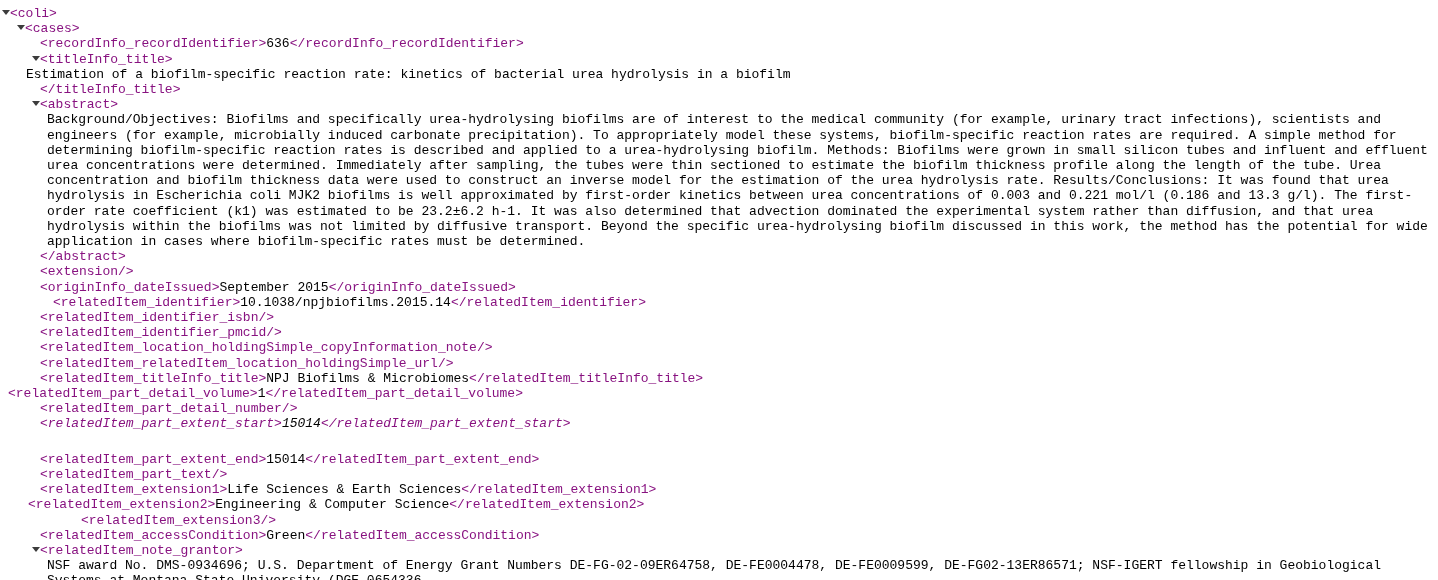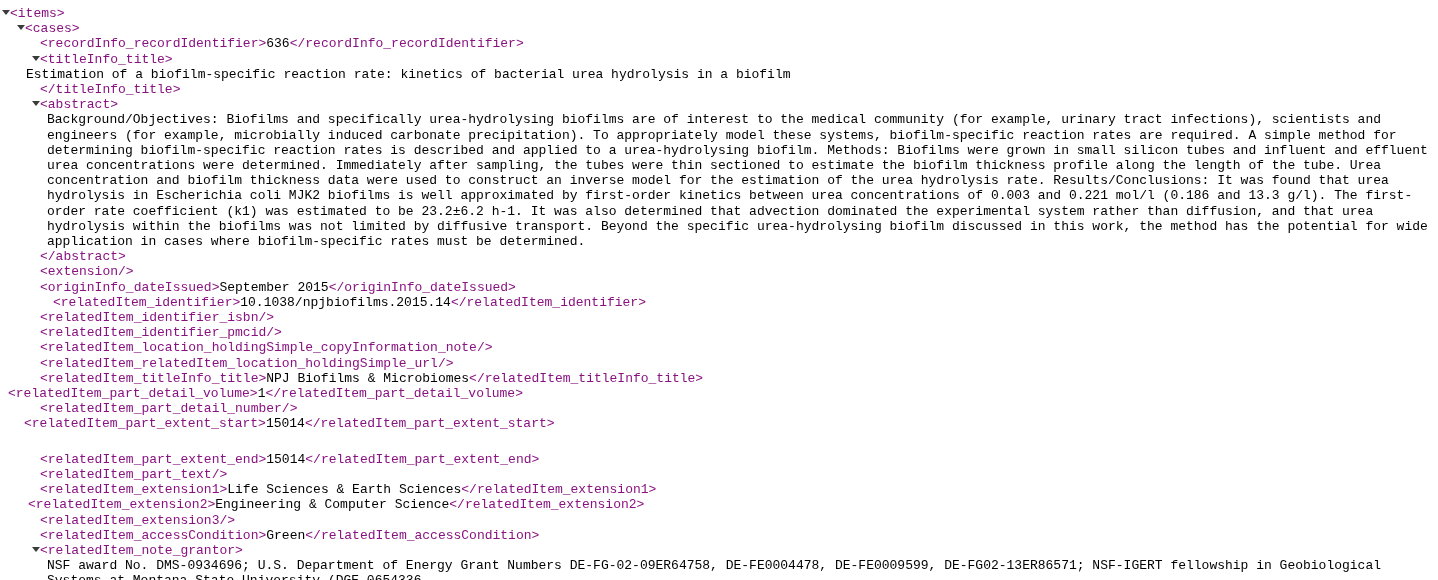--- a/index.html
+++ b/index.html
@@ -51,42 +51,42 @@
   .tag.self::before  { content: "<"; }
   .tag.self::after   { content: "/>"; }
   .val {
     color: var(--text-color, #000000);
   }
 </style>
 </head>
 <body style="background: rgb(255, 255, 255);">
 
 <div class="xml-viewer" id="xml-viewer">
-    <div class="line" style="padding-left: 2px;"><span class="arrow-slot has-arrow"></span><span class="tag open">items</span></div>
+    <div class="line" style="padding-left: 2px;"><span class="arrow-slot has-arrow"></span><span class="tag open">coli</span></div>
     <div class="line" style="padding-left: 17px;"><span class="arrow-slot has-arrow"></span><span class="tag open">cases</span></div>
     <div class="line" style="padding-left: 32px;"><span class="arrow-slot"></span><span class="tag open">recordInfo_recordIdentifier</span><span class="val">636</span><span class="tag close">recordInfo_recordIdentifier</span></div>
     <div class="line" style="padding-left: 32px;"><span class="arrow-slot has-arrow"></span><span class="tag open">titleInfo_title</span></div>
     <div class="line" style="padding-left: 26px;">Estimation of a biofilm-specific reaction rate: kinetics of bacterial urea hydrolysis in a biofilm</div>
     <div class="line" style="padding-left: 32px;"><span class="arrow-slot"></span><span class="tag close">titleInfo_title</span></div>
     <div class="line" style="padding-left: 32px;"><span class="arrow-slot has-arrow"></span><span class="tag open">abstract</span></div>
     <div class="line" style="padding-left: 47px;">Background/Objectives: Biofilms and specifically urea-hydrolysing biofilms are of interest to the medical community (for example, urinary tract infections), scientists and engineers (for example, microbially induced carbonate precipitation). To appropriately model these systems, biofilm-specific reaction rates are required. A simple method for determining biofilm-specific reaction rates is described and applied to a urea-hydrolysing biofilm. Methods: Biofilms were grown in small silicon tubes and influent and effluent urea concentrations were determined. Immediately after sampling, the tubes were thin sectioned to estimate the biofilm thickness profile along the length of the tube. Urea concentration and biofilm thickness data were used to construct an inverse model for the estimation of the urea hydrolysis rate. Results/Conclusions: It was found that urea hydrolysis in Escherichia coli MJK2 biofilms is well approximated by first-order kinetics between urea concentrations of 0.003 and 0.221 mol/l (0.186 and 13.3 g/l). The first-order rate coefficient (k1) was estimated to be 23.2±6.2 h-1. It was also determined that advection dominated the experimental system rather than diffusion, and that urea hydrolysis within the biofilms was not limited by diffusive transport. Beyond the specific urea-hydrolysing biofilm discussed in this work, the method has the potential for wide application in cases where biofilm-specific rates must be determined.</div>
     <div class="line" style="padding-left: 32px;"><span class="arrow-slot"></span><span class="tag close">abstract</span></div>
     <div class="line" style="padding-left: 32px;"><span class="arrow-slot"></span><span class="tag self">extension</span></div>
     <div class="line" style="padding-left: 32px;"><span class="arrow-slot"></span><span class="tag open">originInfo_dateIssued</span><span class="val">September 2015</span><span class="tag close">originInfo_dateIssued</span></div>
     <div class="line" style="padding-left: 32px; margin-left: 13px;"><span class="arrow-slot"></span><span class="tag open">relatedItem_identifier</span><span class="val">10.1038/npjbiofilms.2015.14</span><span class="tag close">relatedItem_identifier</span></div>
     <div class="line" style="padding-left: 32px;"><span class="arrow-slot"></span><span class="tag self">relatedItem_identifier_isbn</span></div>
     <div class="line" style="padding-left: 32px;"><span class="arrow-slot"></span><span class="tag self">relatedItem_identifier_pmcid</span></div>
     <div class="line" style="padding-left: 32px;"><span class="arrow-slot"></span><span class="tag self">relatedItem_location_holdingSimple_copyInformation_note</span></div>
     <div class="line" style="padding-left: 32px;"><span class="arrow-slot"></span><span class="tag self">relatedItem_relatedItem_location_holdingSimple_url</span></div>
     <div class="line" style="padding-left: 32px;"><span class="arrow-slot"></span><span class="tag open">relatedItem_titleInfo_title</span><span class="val">NPJ Biofilms &amp; Microbiomes</span><span class="tag close">relatedItem_titleInfo_title</span></div>
     <div class="line" style=""><span class="arrow-slot"></span><span class="tag open">relatedItem_part_detail_volume</span><span class="val">1</span><span class="tag close">relatedItem_part_detail_volume</span></div>
     <div class="line" style="padding-left: 32px;"><span class="arrow-slot"></span><span class="tag self">relatedItem_part_detail_number</span></div>
-    <div class="line" style="padding-left: 16px;"><span class="arrow-slot"></span><span class="tag open">relatedItem_part_extent_start</span><span class="val">15014</span><span class="tag close">relatedItem_part_extent_start</span></div>
+    <div class="line" style="padding-left: 32px; font-style: italic;"><span class="arrow-slot"></span><span class="tag open">relatedItem_part_extent_start</span><span class="val">15014</span><span class="tag close">relatedItem_part_extent_start</span></div>
     <div class="line" style="padding-left: 32px; margin-top: 20px;"><span class="arrow-slot"></span><span class="tag open">relatedItem_part_extent_end</span><span class="val">15014</span><span class="tag close">relatedItem_part_extent_end</span></div>
     <div class="line" style="padding-left: 32px;"><span class="arrow-slot"></span><span class="tag self">relatedItem_part_text</span></div>
     <div class="line" style="padding-left: 32px;"><span class="arrow-slot"></span><span class="tag open">relatedItem_extension1</span><span class="val">Life Sciences &amp; Earth Sciences</span><span class="tag close">relatedItem_extension1</span></div>
     <div class="line" style="padding-left: 20px;"><span class="arrow-slot"></span><span class="tag open">relatedItem_extension2</span><span class="val">Engineering &amp; Computer Science</span><span class="tag close">relatedItem_extension2</span></div>
-    <div class="line" style="padding-left: 32px;"><span class="arrow-slot"></span><span class="tag self">relatedItem_extension3</span></div>
+    <div class="line" style="padding-left: 32px; margin-left: 41px;"><span class="arrow-slot"></span><span class="tag self">relatedItem_extension3</span></div>
     <div class="line" style="padding-left: 32px;"><span class="arrow-slot"></span><span class="tag open">relatedItem_accessCondition</span><span class="val">Green</span><span class="tag close">relatedItem_accessCondition</span></div>
     <div class="line" style="padding-left: 32px;"><span class="arrow-slot has-arrow"></span><span class="tag open">relatedItem_note_grantor</span></div>
     <div class="line" style="padding-left: 47px;">NSF award No. DMS-0934696; U.S. Department of Energy Grant Numbers DE-FG-02-09ER64758, DE-FE0004478, DE-FE0009599, DE-FG02-13ER86571; NSF-IGERT fellowship in Geobiological Systems at Montana State University (DGE-0654336</div>
     <div class="line" style="padding-left: 32px;"><span class="arrow-slot"></span><span class="tag close">relatedItem_note_grantor</span></div>
   </div>
 
 </body></html>

